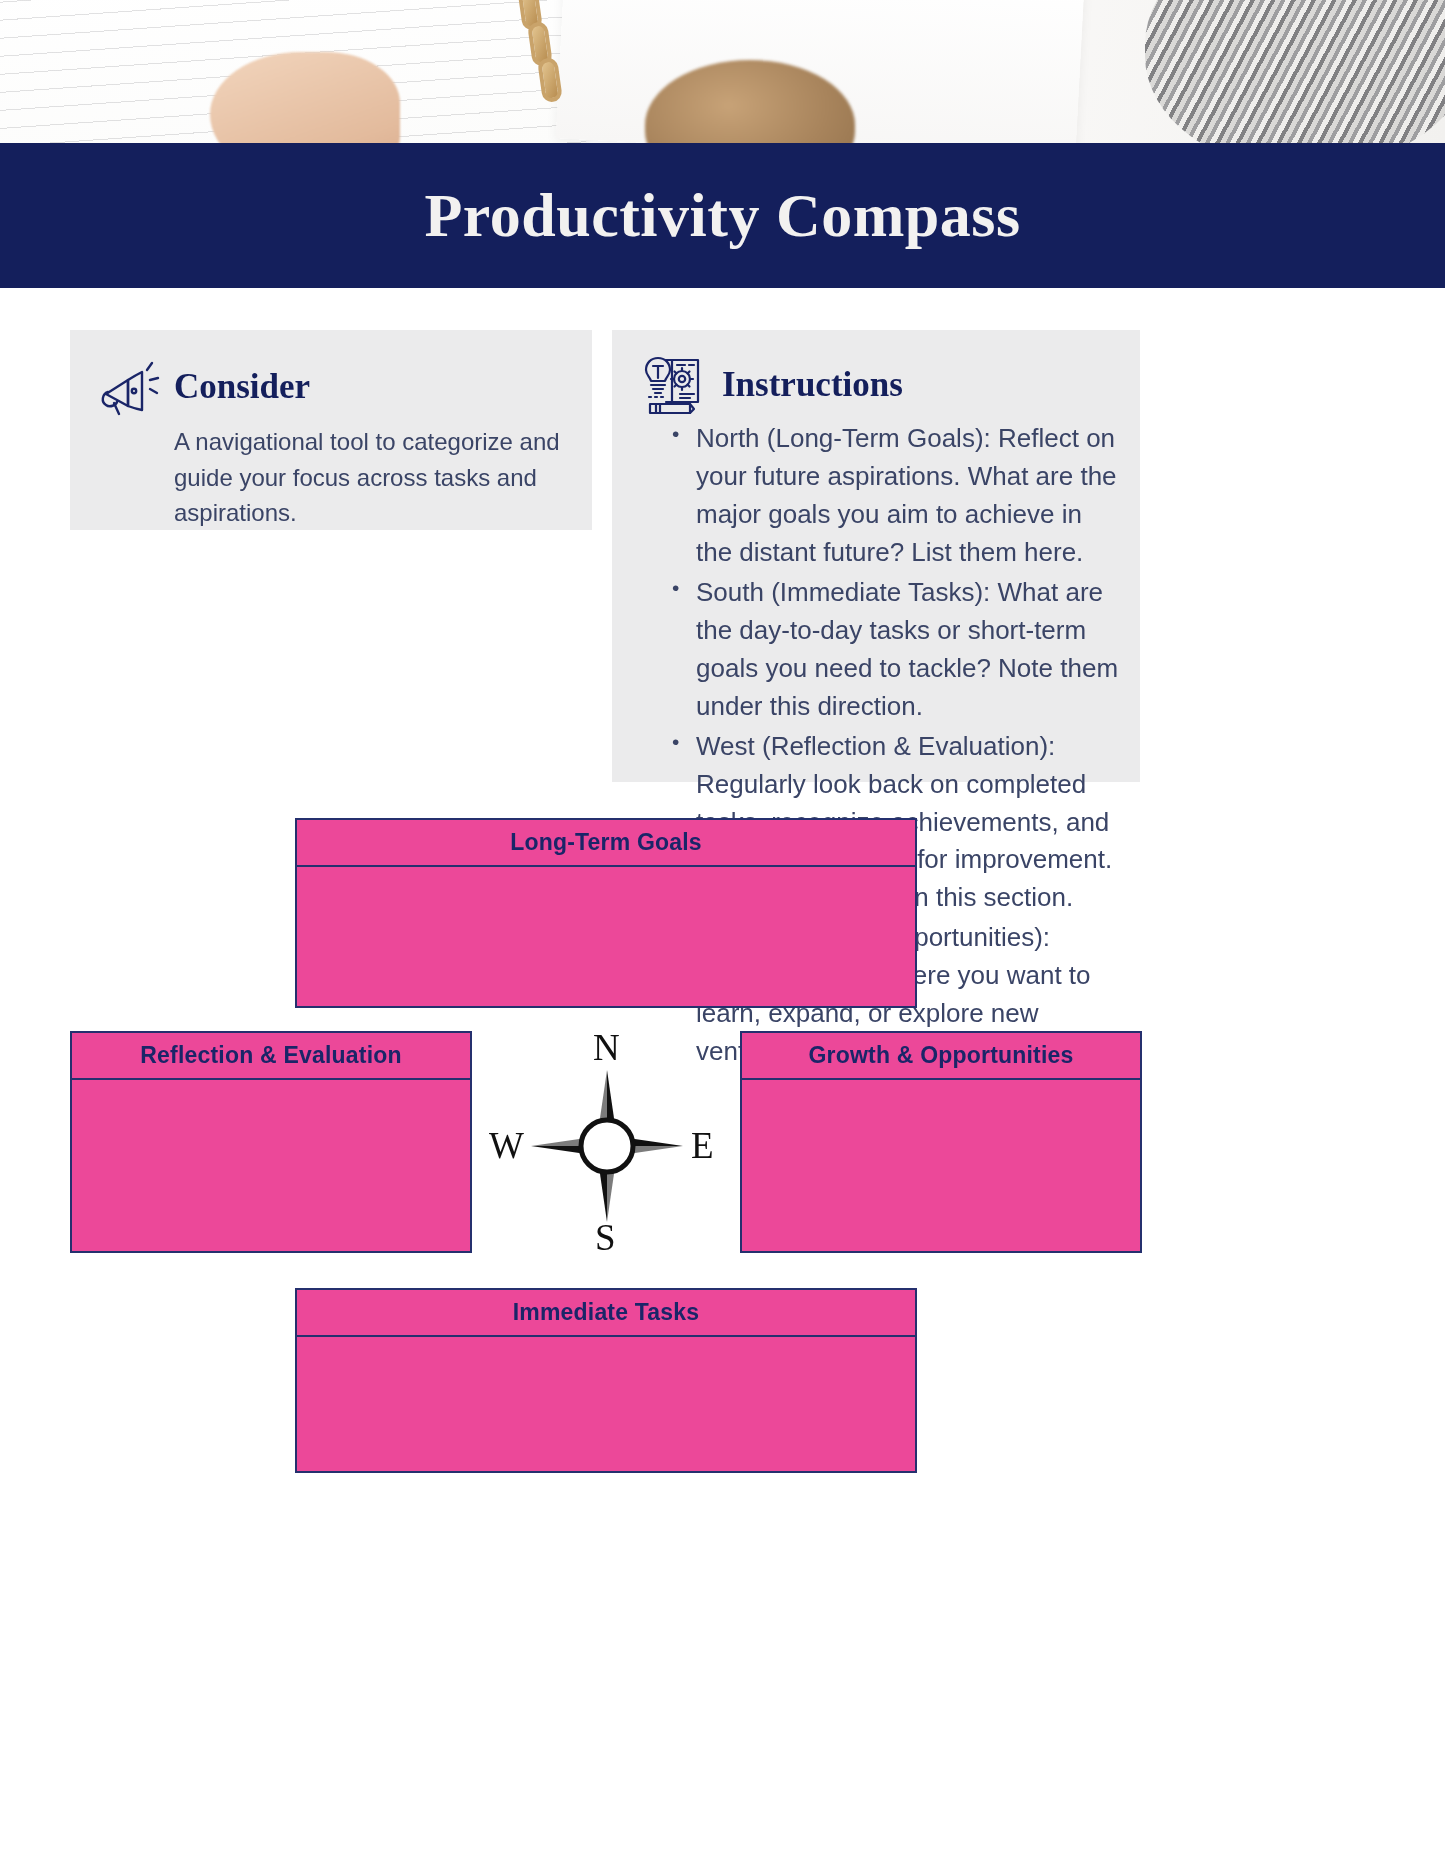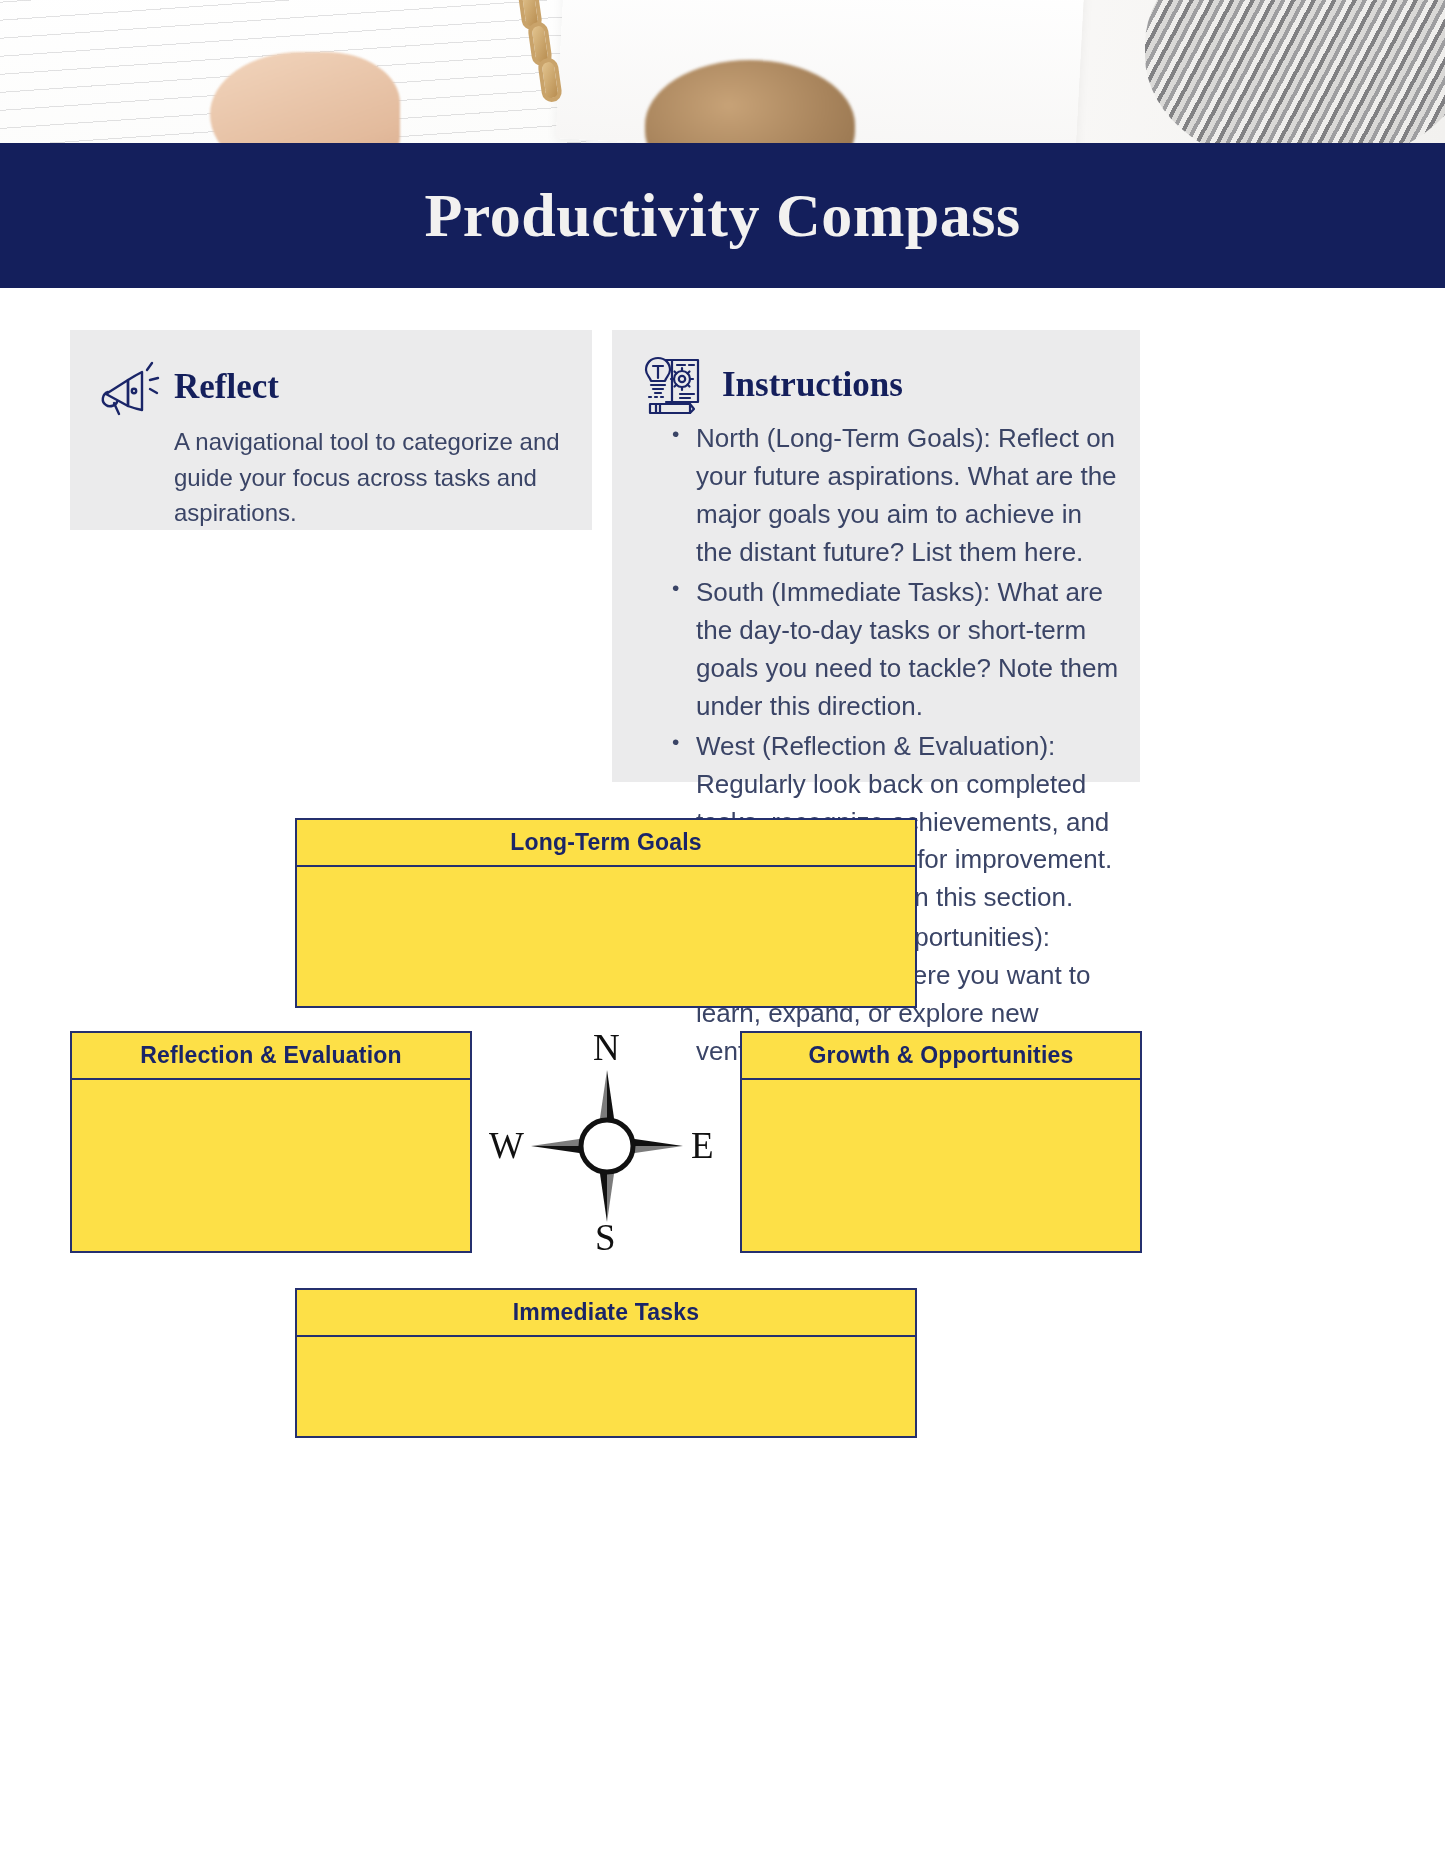--- a/index.html
+++ b/index.html
@@ -161,41 +161,41 @@
     position: absolute;
     left: 0; top: -1px;
     font-size: 21px;
     color: #3a4466;
   }
 
   
   .qbox {
     position: absolute;
     border: 2px solid #25306e;
-    background: #fde047;
+    background: #ec4899;
   }
   .qbox-head {
     height: 47px;
     border-bottom: 2px solid #25306e;
     display: flex;
     align-items: center;
     justify-content: center;
   }
   .qbox-head-label {
     font-size: 23px;
     font-weight: bold;
     color: #1a2568;
     letter-spacing: 0.2px;
   }
   .qbox-field { flex: 1; }
 
   .box-north { left: 295px; top: 818px;  width: 622px; height: 190px; }
   .box-west  { left: 70px;  top: 1031px; width: 402px; height: 222px; }
   .box-east  { left: 740px; top: 1031px; width: 402px; height: 222px; }
-  .box-south { left: 295px; top: 1288px; width: 622px; height: 150px; }
+  .box-south { left: 295px; top: 1288px; width: 622px; height: 185px; }
 
   
   .compass {
     position: absolute;
     left: 483px; top: 1020px;
     width: 246px; height: 250px;
   }
   .compass-letter {
     position: absolute;
     font-family: "Liberation Serif", serif;
@@ -235,21 +235,21 @@
         <path d="M8 36 L30 22 L30 48 Z"></path>
         <path d="M30 22 C38 17 44 14 44 14 L44 52 C44 52 38 51 30 48 Z"></path>
         <path d="M10 34 C4 36 3 44 8 47 C12 50 18 47 19 44"></path>
         <path d="M16 45 L21 56"></path>
         <path d="M49 12 L54 5"></path>
         <path d="M52 22 L60 20"></path>
         <path d="M52 31 L59 35"></path>
         <circle cx="36" cy="33" r="2.2"></circle>
       </svg>
     </span>
-    <span class="card-title">Reflect</span>
+    <span class="card-title">Consider</span>
   </div>
   <div class="card-body">A navigational tool to categorize and guide your focus across tasks and aspirations.</div>
 </div>
 
 <div class="card card-instructions">
   <div class="card-head">
     <span class="icon-wrap">
       <svg width="68" height="62" viewBox="0 0 68 62" fill="none" stroke="#1a2568" stroke-width="2.2" stroke-linecap="round" stroke-linejoin="round">
         <path d="M6 16 C6 9 11 4 18 4 C25 4 30 9 30 16 C30 21 26 23 25 27 L11 27 C10 23 6 21 6 16 Z"></path>
         <path d="M11 31 L25 31"></path>

